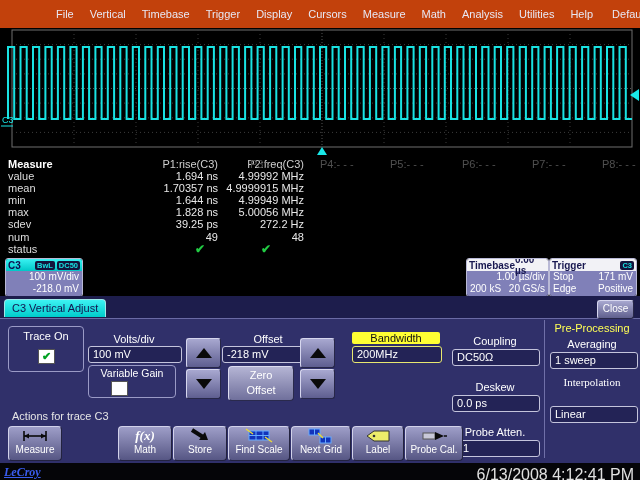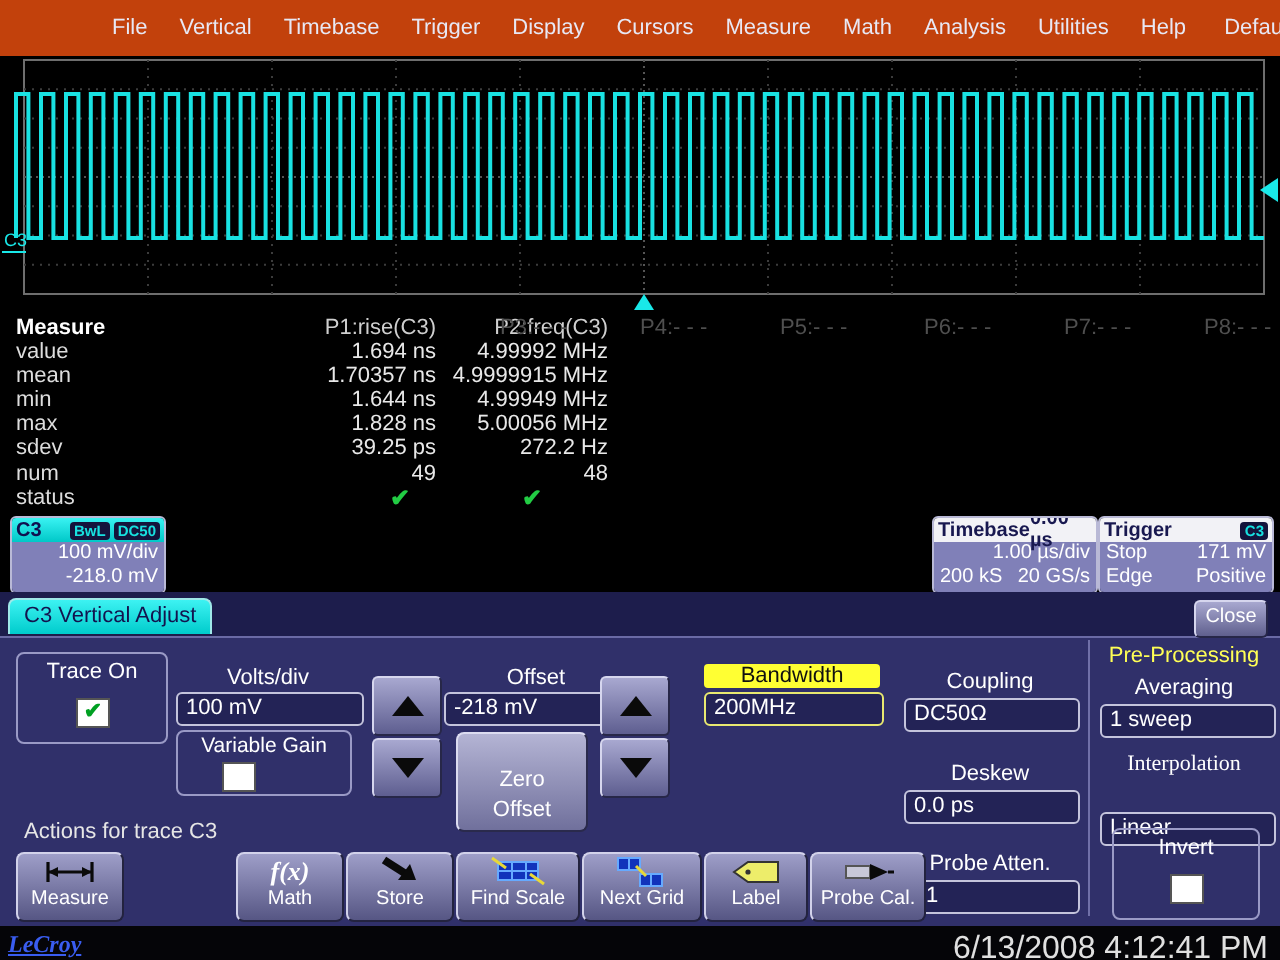--- a/index.html
+++ b/index.html
@@ -67,21 +67,21 @@
         border-color:#d6d6ee #272748 #272748 #d6d6ee;}
   .tri-up,.tri-dn{position:absolute;left:50%;top:50%;transform:translate(-50%,-50%);width:0;height:0;}
   .tri-up{border-left:8px solid transparent;border-right:8px solid transparent;border-bottom:10px solid #0a0a0a;}
   .tri-dn{border-left:8px solid transparent;border-right:8px solid transparent;border-top:10px solid #0a0a0a;}
   .ylbl{background:#ffff33;color:#101010;border-radius:2px;}
   .yellow-text{color:#ffff55;}
   .divider{position:absolute;left:544px;top:320px;width:1px;height:138px;background:#7070a8;}
   .zero-btn{position:absolute;left:228px;top:366px;width:64px;height:32px;border-radius:4px;
             background:linear-gradient(180deg,#b4b4d4,#70709c);border:1px solid;
             border-color:#dcdcf0 #2a2a4c #2a2a4c #dcdcf0;color:#fff;font-size:11px;
-            text-align:center;line-height:15px;padding-top:16px;}
+            text-align:center;line-height:15px;padding-top:1px;}
   .act-btn{position:absolute;top:426px;height:33px;border-radius:4px;
            background:linear-gradient(180deg,#9e9ec8,#565684);border:1px solid;
            border-color:#d2d2ea #23233f #23233f #d2d2ea;color:#fff;font-size:10px;
            text-align:center;}
   .act-ic{height:17px;display:flex;align-items:center;justify-content:center;}
   .act-lb{line-height:12px;white-space:nowrap;}
   .actions-label{position:absolute;left:12px;top:410px;font-size:11px;color:#e6e6e6;}
 
   
   .statusbar{position:absolute;left:0;top:463px;width:640px;height:17px;background:#050508;}
@@ -286,24 +286,20 @@
   <div class="field" style="left:452px;top:395px;width:78px;">0.0 ps</div>
   <div class="lbl" style="left:452px;top:426px;width:86px;">Probe Atten.</div>
   <div class="field" style="left:452px;top:440px;width:78px;">÷1</div>
 
   <div class="divider"></div>
   <div class="lbl yellow-text" style="left:548px;top:322px;width:88px;">Pre-Processing</div>
   <div class="lbl" style="left:548px;top:338px;width:88px;">Averaging</div>
   <div class="field" style="left:550px;top:352px;width:78px;">1 sweep</div>
   <div class="lbl" style="left:548px;top:376px;width:88px;font-family:Liberation Serif, serif;">Interpolation</div>
   <div class="field" style="left:550px;top:390px;width:78px;margin-top:16px;">Linear</div>
-  <div class="grp" style="left:556px;top:414px;width:72px;height:44px;">
-    <div class="lbl" style="left:0;top:3px;width:72px;position:relative;">Invert</div>
-    <div class="cb" style="left:28px;top:22px;"></div>
-  </div>
 
   <div class="actions-label">Actions for trace C3</div>
 
   <div class="act-btn" style="left:8px;width:52px;">
     <div class="act-ic">
       <svg width="30" height="14" viewBox="0 0 30 14">
           <g stroke="#0a0a0a" stroke-width="1.6" fill="none">
             <line x1="4" y1="2" x2="4" y2="12"></line>
             <line x1="26" y1="2" x2="26" y2="12"></line>
             <line x1="4" y1="7" x2="26" y2="7"></line>

